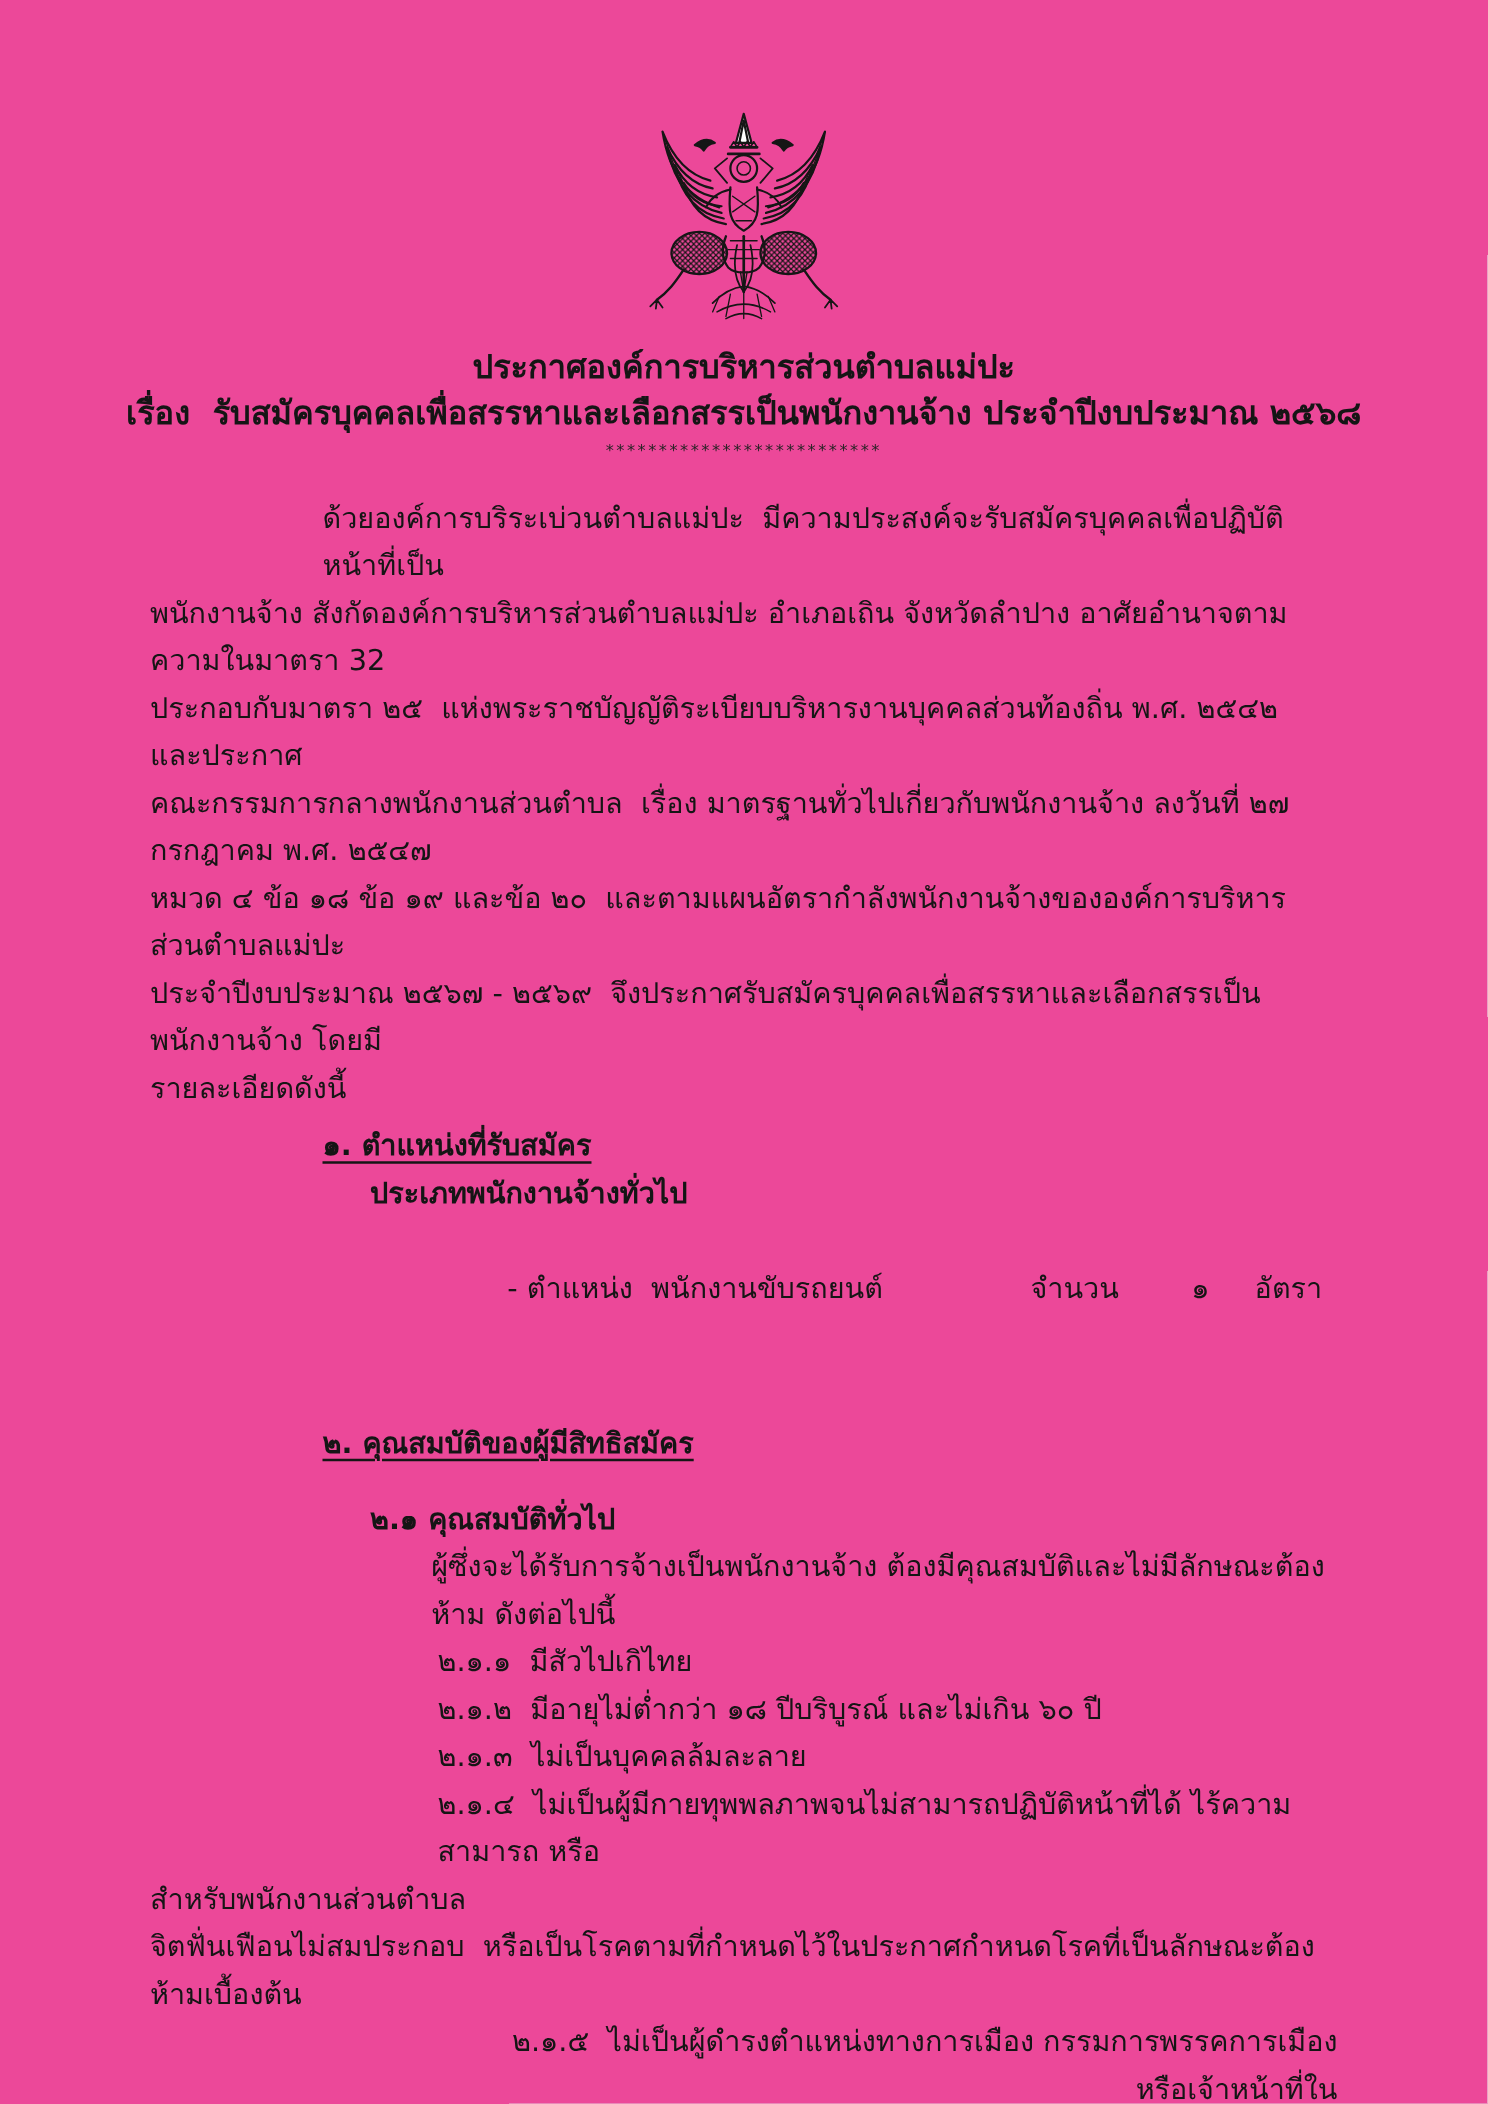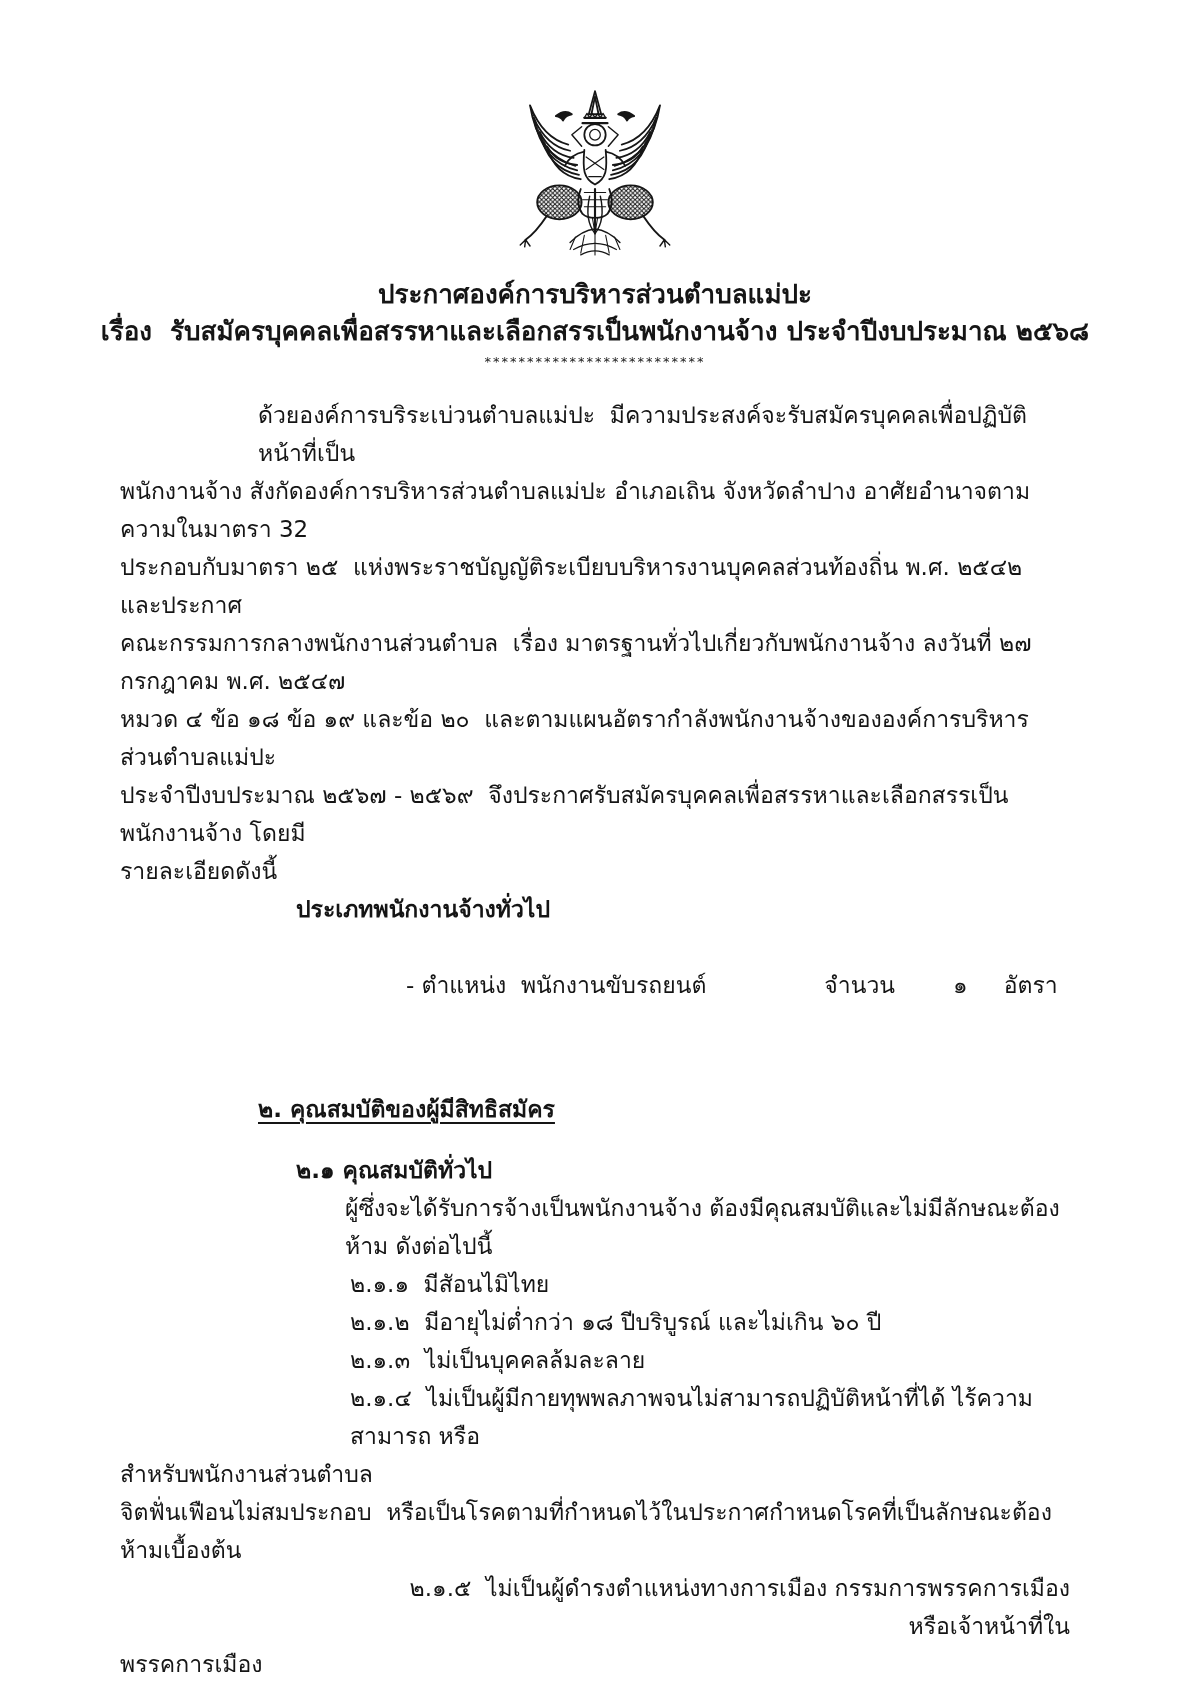--- a/index.html
+++ b/index.html
@@ -1,17 +1,17 @@
 <!DOCTYPE html>
 <html lang="th"><head>
 <meta charset="utf-8">
 <style>
   html,body{margin:0;padding:0;background:#e8e8e8;}
   .page{
-    width:1190px;height:1683px;background:#ffffff;margin:0 auto;position:relative;
+    width:1190px;height:1683px;background:#ec4899;margin:0 auto;position:relative;
     font-family:"DejaVu Sans","Liberation Sans",sans-serif;
     color:#151515;overflow:hidden;
   }
   .content{padding:0 120px;}
   .emblem-wrap{width:100%;display:flex;justify-content:center;padding-top:84px;}
   .emblem-wrap svg{display:block;}
   .title{ text-align:center;font-weight:700;font-size:26px;line-height:37px;margin-top:14px;white-space:pre-wrap;}
   .subtitle{text-align:center;font-weight:700;font-size:26px;line-height:37px;white-space:pre-wrap;}
   .stars{text-align:center;font-size:13px;letter-spacing:2px;line-height:16px;margin-top:4px;color:#222;}
   .ln{font-size:23px;line-height:38px;white-space:pre-wrap;}
@@ -106,31 +106,32 @@
     <div class="intro-block" id="intro-lines">
         <div class="ln ind-a">ด้วยองค์การบริระเบ่วนตำบลแม่ปะ  มีความประสงค์จะรับสมัครบุคคลเพื่อปฏิบัติหน้าที่เป็น</div>
         <div class="ln">พนักงานจ้าง สังกัดองค์การบริหารส่วนตำบลแม่ปะ อำเภอเถิน จังหวัดลำปาง อาศัยอำนาจตามความในมาตรา 32</div>
         <div class="ln">ประกอบกับมาตรา ๒๕  แห่งพระราชบัญญัติระเบียบบริหารงานบุคคลส่วนท้องถิ่น พ.ศ. ๒๕๔๒  และประกาศ</div>
         <div class="ln">คณะกรรมการกลางพนักงานส่วนตำบล  เรื่อง มาตรฐานทั่วไปเกี่ยวกับพนักงานจ้าง ลงวันที่ ๒๗ กรกฎาคม พ.ศ. ๒๕๔๗</div>
         <div class="ln">หมวด ๔ ข้อ ๑๘ ข้อ ๑๙ และข้อ ๒๐  และตามแผนอัตรากำลังพนักงานจ้างขององค์การบริหารส่วนตำบลแม่ปะ</div>
         <div class="ln">ประจำปีงบประมาณ ๒๕๖๗ - ๒๕๖๙  จึงประกาศรับสมัครบุคคลเพื่อสรรหาและเลือกสรรเป็นพนักงานจ้าง โดยมี</div>
         <div class="ln">รายละเอียดดังนี้</div>
       </div>
 
+    <div class="ln ind-a heading sec1-heading"><span class="u">๑. ตำแหน่งที่รับสมัคร</span></div>
     <div class="ln ind-b bold">ประเภทพนักงานจ้างทั่วไป</div>
     <div class="ln ind-c pos-row">
       <span>- ตำแหน่ง  พนักงานขับรถยนต์</span><span class="g1">จำนวน</span><span class="g2">๑</span><span class="g3">อัตรา</span>
     </div>
 
     <div class="ln ind-a heading sec2-heading"><span class="u">๒. คุณสมบัติของผู้มีสิทธิสมัคร</span></div>
     <div class="ln ind-b bold sec21">๒.๑ คุณสมบัติทั่วไป</div>
     <div class="ln ind-d">ผู้ซึ่งจะได้รับการจ้างเป็นพนักงานจ้าง ต้องมีคุณสมบัติและไม่มีลักษณะต้องห้าม ดังต่อไปนี้</div>
 
     <div id="qual-lines">
-        <div class="ln ind-e">๒.๑.๑  มีสัอนไมิไทย</div>
+        <div class="ln ind-e">๒.๑.๑  มีสัวไปเกิไทย</div>
         <div class="ln ind-e">๒.๑.๒  มีอายุไม่ต่ำกว่า ๑๘ ปีบริบูรณ์ และไม่เกิน ๖๐ ปี</div>
         <div class="ln ind-e">๒.๑.๓  ไม่เป็นบุคคลล้มละลาย</div>
         <div class="ln ind-e">๒.๑.๔  ไม่เป็นผู้มีกายทุพพลภาพจนไม่สามารถปฏิบัติหน้าที่ได้ ไร้ความสามารถ หรือ</div>
         <div class="ln">สำหรับพนักงานส่วนตำบล</div>
         <div class="ln">จิตฟั่นเฟือนไม่สมประกอบ  หรือเป็นโรคตามที่กำหนดไว้ในประกาศกำหนดโรคที่เป็นลักษณะต้องห้ามเบื้องต้น</div>
         <div class="ln ind-f">๒.๑.๕  ไม่เป็นผู้ดำรงตำแหน่งทางการเมือง กรรมการพรรคการเมือง หรือเจ้าหน้าที่ใน</div>
         <div class="ln">พรรคการเมือง</div>
       </div>
 
   </div>

